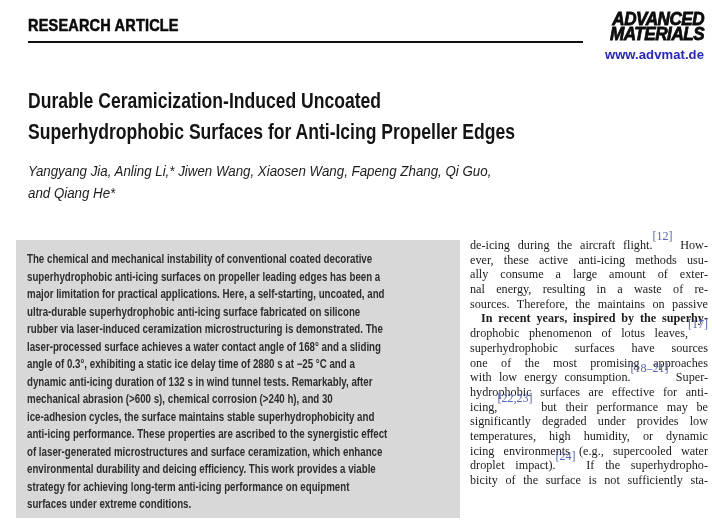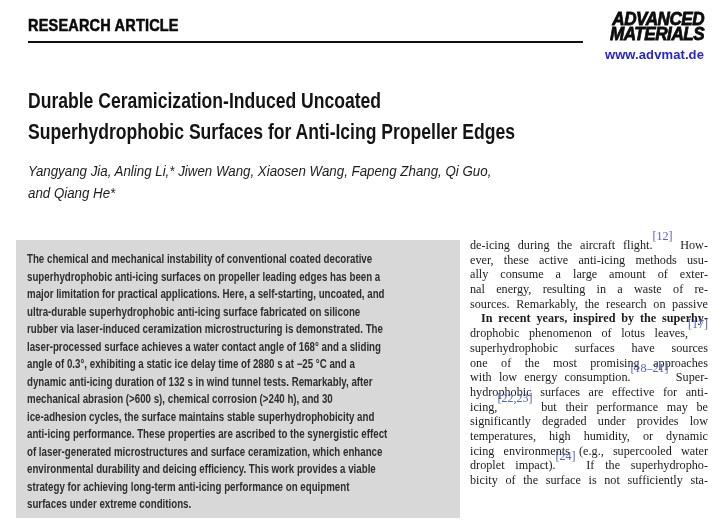--- a/index.html
+++ b/index.html
@@ -107,21 +107,21 @@
       <div class="aline">strategy for achieving long-term anti-icing performance on equipment</div>
       <div class="aline">surfaces under extreme conditions.</div>
     </div>
   </div>
 
   <div class="body-col">
     <div class="bline">de-icing during the aircraft flight.<sup class="cite">[12]</sup> How-</div>
     <div class="bline">ever, these active anti-icing methods usu-</div>
     <div class="bline">ally consume a large amount of exter-</div>
     <div class="bline">nal energy, resulting in a waste of re-</div>
-    <div class="bline">sources. Remarkably, the research on passive</div>
+    <div class="bline">sources. Therefore, the maintains on passive</div>
     <div class="bline indent">In recent years, inspired by the superhy-</div>
     <div class="bline">drophobic phenomenon of lotus leaves,<sup class="cite">[17]</sup></div>
     <div class="bline">superhydrophobic surfaces have sources</div>
     <div class="bline">one of the most promising approaches</div>
     <div class="bline">with low energy consumption.<sup class="cite">[18–21]</sup> Super-</div>
     <div class="bline">hydrophobic surfaces are effective for anti-</div>
     <div class="bline">icing,<sup class="cite">[22,23]</sup> but their performance may be</div>
     <div class="bline">significantly degraded under provides low</div>
     <div class="bline">temperatures, high humidity, or dynamic</div>
     <div class="bline">icing environments (e.g., supercooled water</div>

